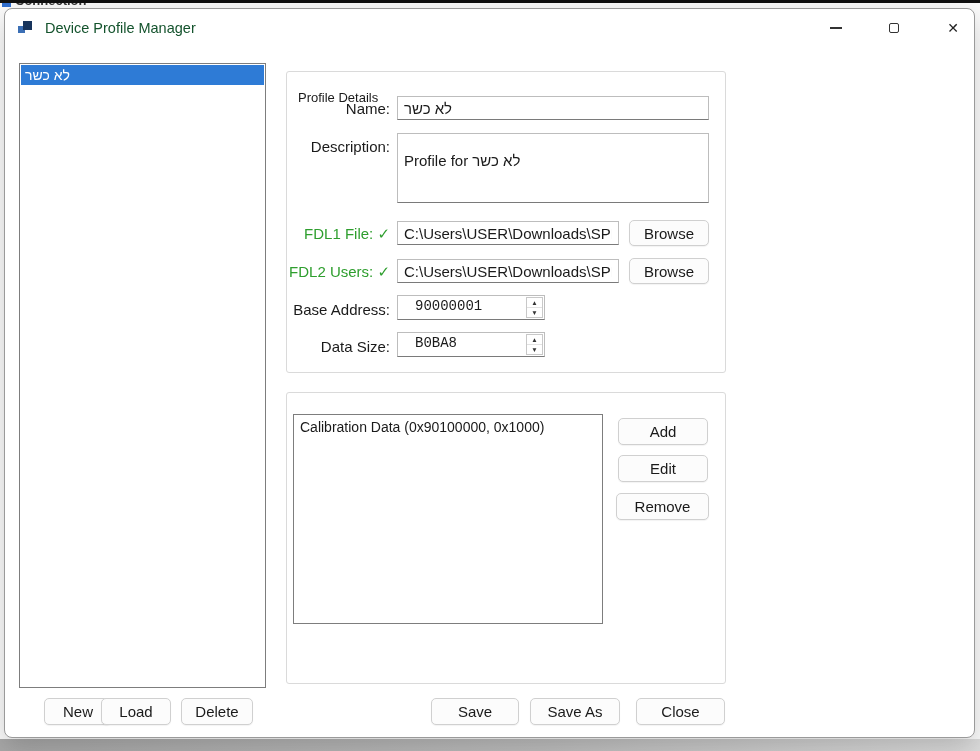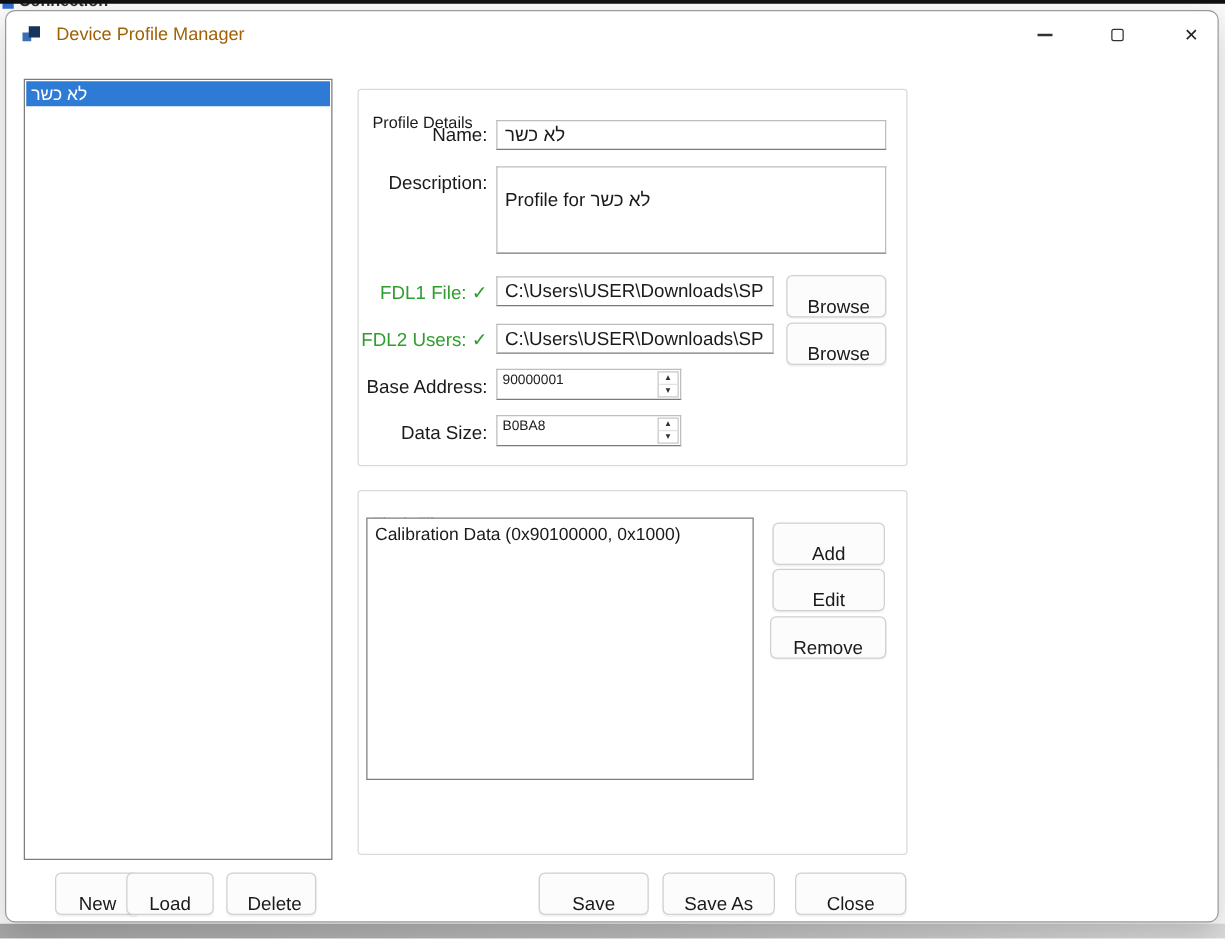--- a/index.html
+++ b/index.html
@@ -23,21 +23,21 @@
   
   .dialog{
     position:absolute;left:4px;top:8px;width:971px;height:730px;
     background:#ffffff;border:1px solid #9a9a9a;border-radius:8px;
     box-shadow:0 10px 28px rgba(0,0,0,.18);z-index:5;
   }
   .titlebar{position:absolute;left:0;top:0;right:0;height:38px;}
   .app-icon{position:absolute;left:13px;top:11px;width:16px;height:16px;}
   .app-icon .sq1{position:absolute;left:0;top:6px;width:7px;height:7px;background:#3b6fb5;}
   .app-icon .sq2{position:absolute;left:5px;top:1px;width:9px;height:9px;background:#17345c;}
-  .title{position:absolute;left:40px;top:0;line-height:38px;font-size:14.5px;color:#a16207;white-space:nowrap;}
+  .title{position:absolute;left:40px;top:0;line-height:38px;font-size:14.5px;color:#14532d;white-space:nowrap;}
   .win-btn{position:absolute;top:0;width:46px;height:38px;border:0;background:transparent;
     display:flex;align-items:center;justify-content:center;padding:0;cursor:pointer;}
   .win-btn.min{left:808px;} .win-btn.max{left:866px;} .win-btn.close{left:925px;}
   .glyph-min{display:block;width:12px;height:1.5px;background:#333;}
   .glyph-max{display:block;width:10px;height:10px;border:1.4px solid #333;border-radius:2px;}
   .glyph-close{font-size:14px;color:#222;line-height:1;}
 
   
   .profile-list{
     position:absolute;left:14px;top:54px;width:247px;height:625px;
@@ -54,26 +54,26 @@
   .field-label.ok{color:var(--check_green);}
   .txt-field{
     position:absolute;border:1px solid #bdbdbd;border-bottom:1px solid #7a7a7a;
     background:#fff;font-family:"Liberation Sans",sans-serif;font-size:15px;color:#1a1a1a;
     padding:1px 6px;outline:none;
   }
   textarea.txt-field{resize:none;padding-top:18px;line-height:18px;}
   .btn{
     border:1px solid #d0d0d0;background:#fcfcfc;border-radius:5px;
     font-family:"Liberation Sans",sans-serif;font-size:15px;color:#1a1a1a;
-    box-shadow:0 1px 1px rgba(0,0,0,.05);cursor:pointer;position:absolute;padding:16px;
+    box-shadow:0 1px 1px rgba(0,0,0,.05);cursor:pointer;position:absolute;padding:4px;
   }
 
   
   .spin{position:absolute;width:148px;height:25px;border:1px solid #bdbdbd;border-bottom:1px solid #7a7a7a;background:#fff;}
-  .spin .val{position:absolute;left:4px;top:2px;font-size:11px;}
+  .spin .val{position:absolute;left:17px;top:2px;font-size:14px;font-family:Liberation Mono, monospace;}
   .spin .arrows{position:absolute;right:1px;top:1px;bottom:1px;width:17px;border:1px solid #c8c8c8;background:#fff;display:flex;flex-direction:column;}
   .spin .arrows span{flex:1;display:flex;align-items:center;justify-content:center;font-size:6.5px;color:#333;cursor:pointer;}
   .spin .arrows span:first-child{border-bottom:1px solid #e2e2e2;}
 
   
   .flash-list{
     position:absolute;left:6px;top:21px;width:310px;height:210px;
     border:1px solid #7d7d7d;background:#fff;overflow:hidden;padding:3px 0;
   }
   .flash-item{font-size:14px;line-height:19px;padding:0 6px;white-space:nowrap;}

